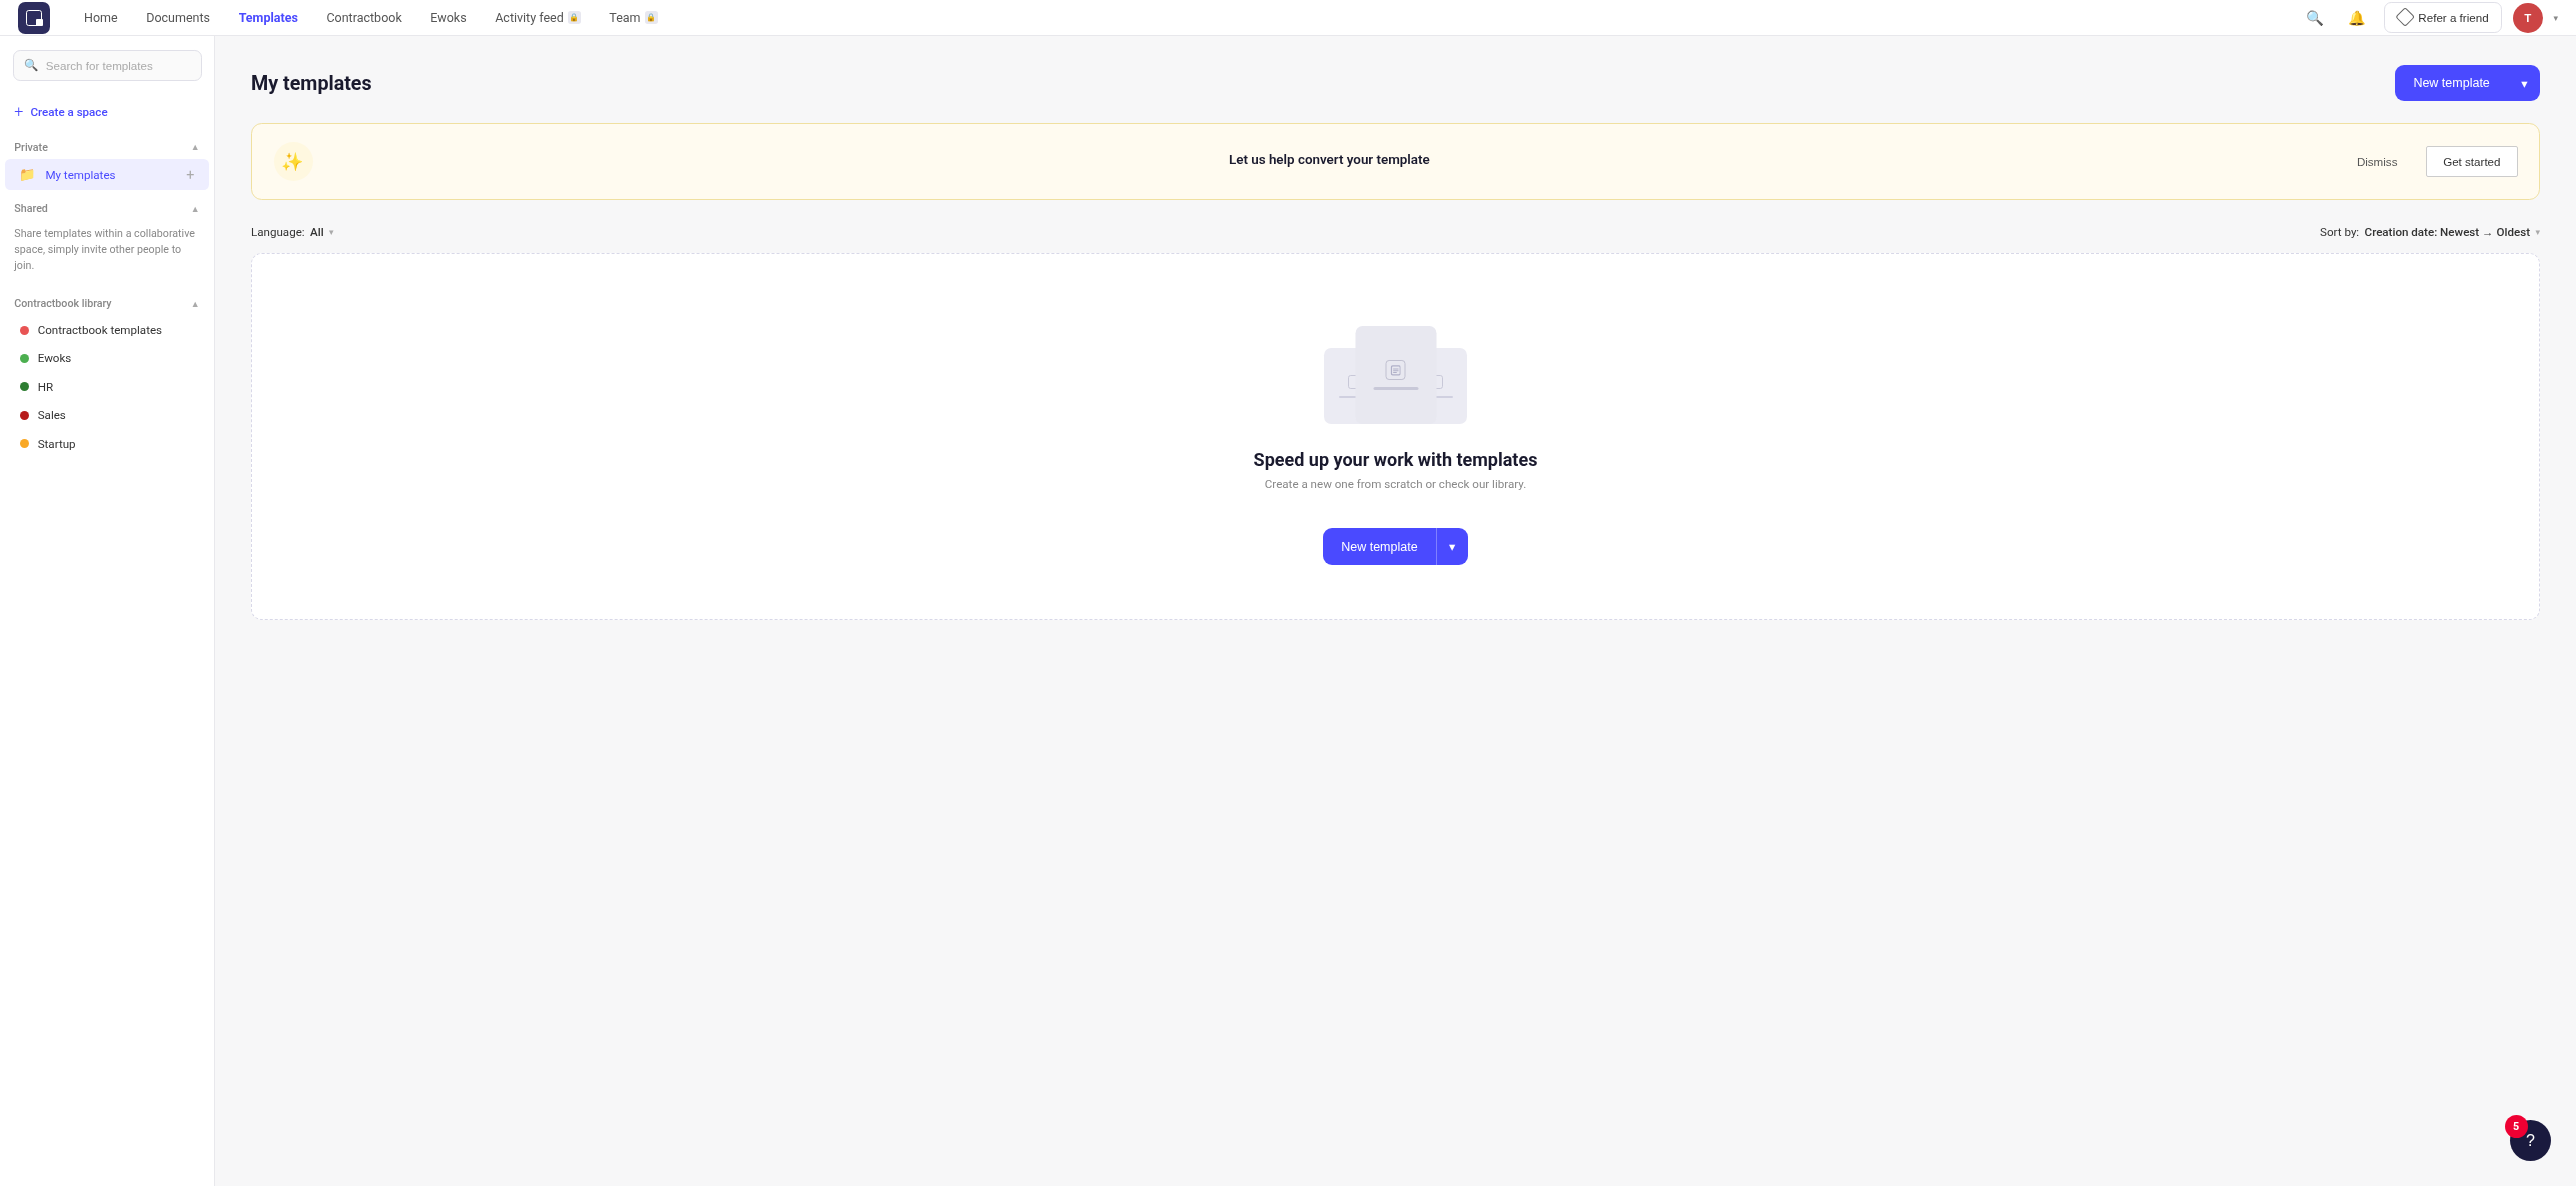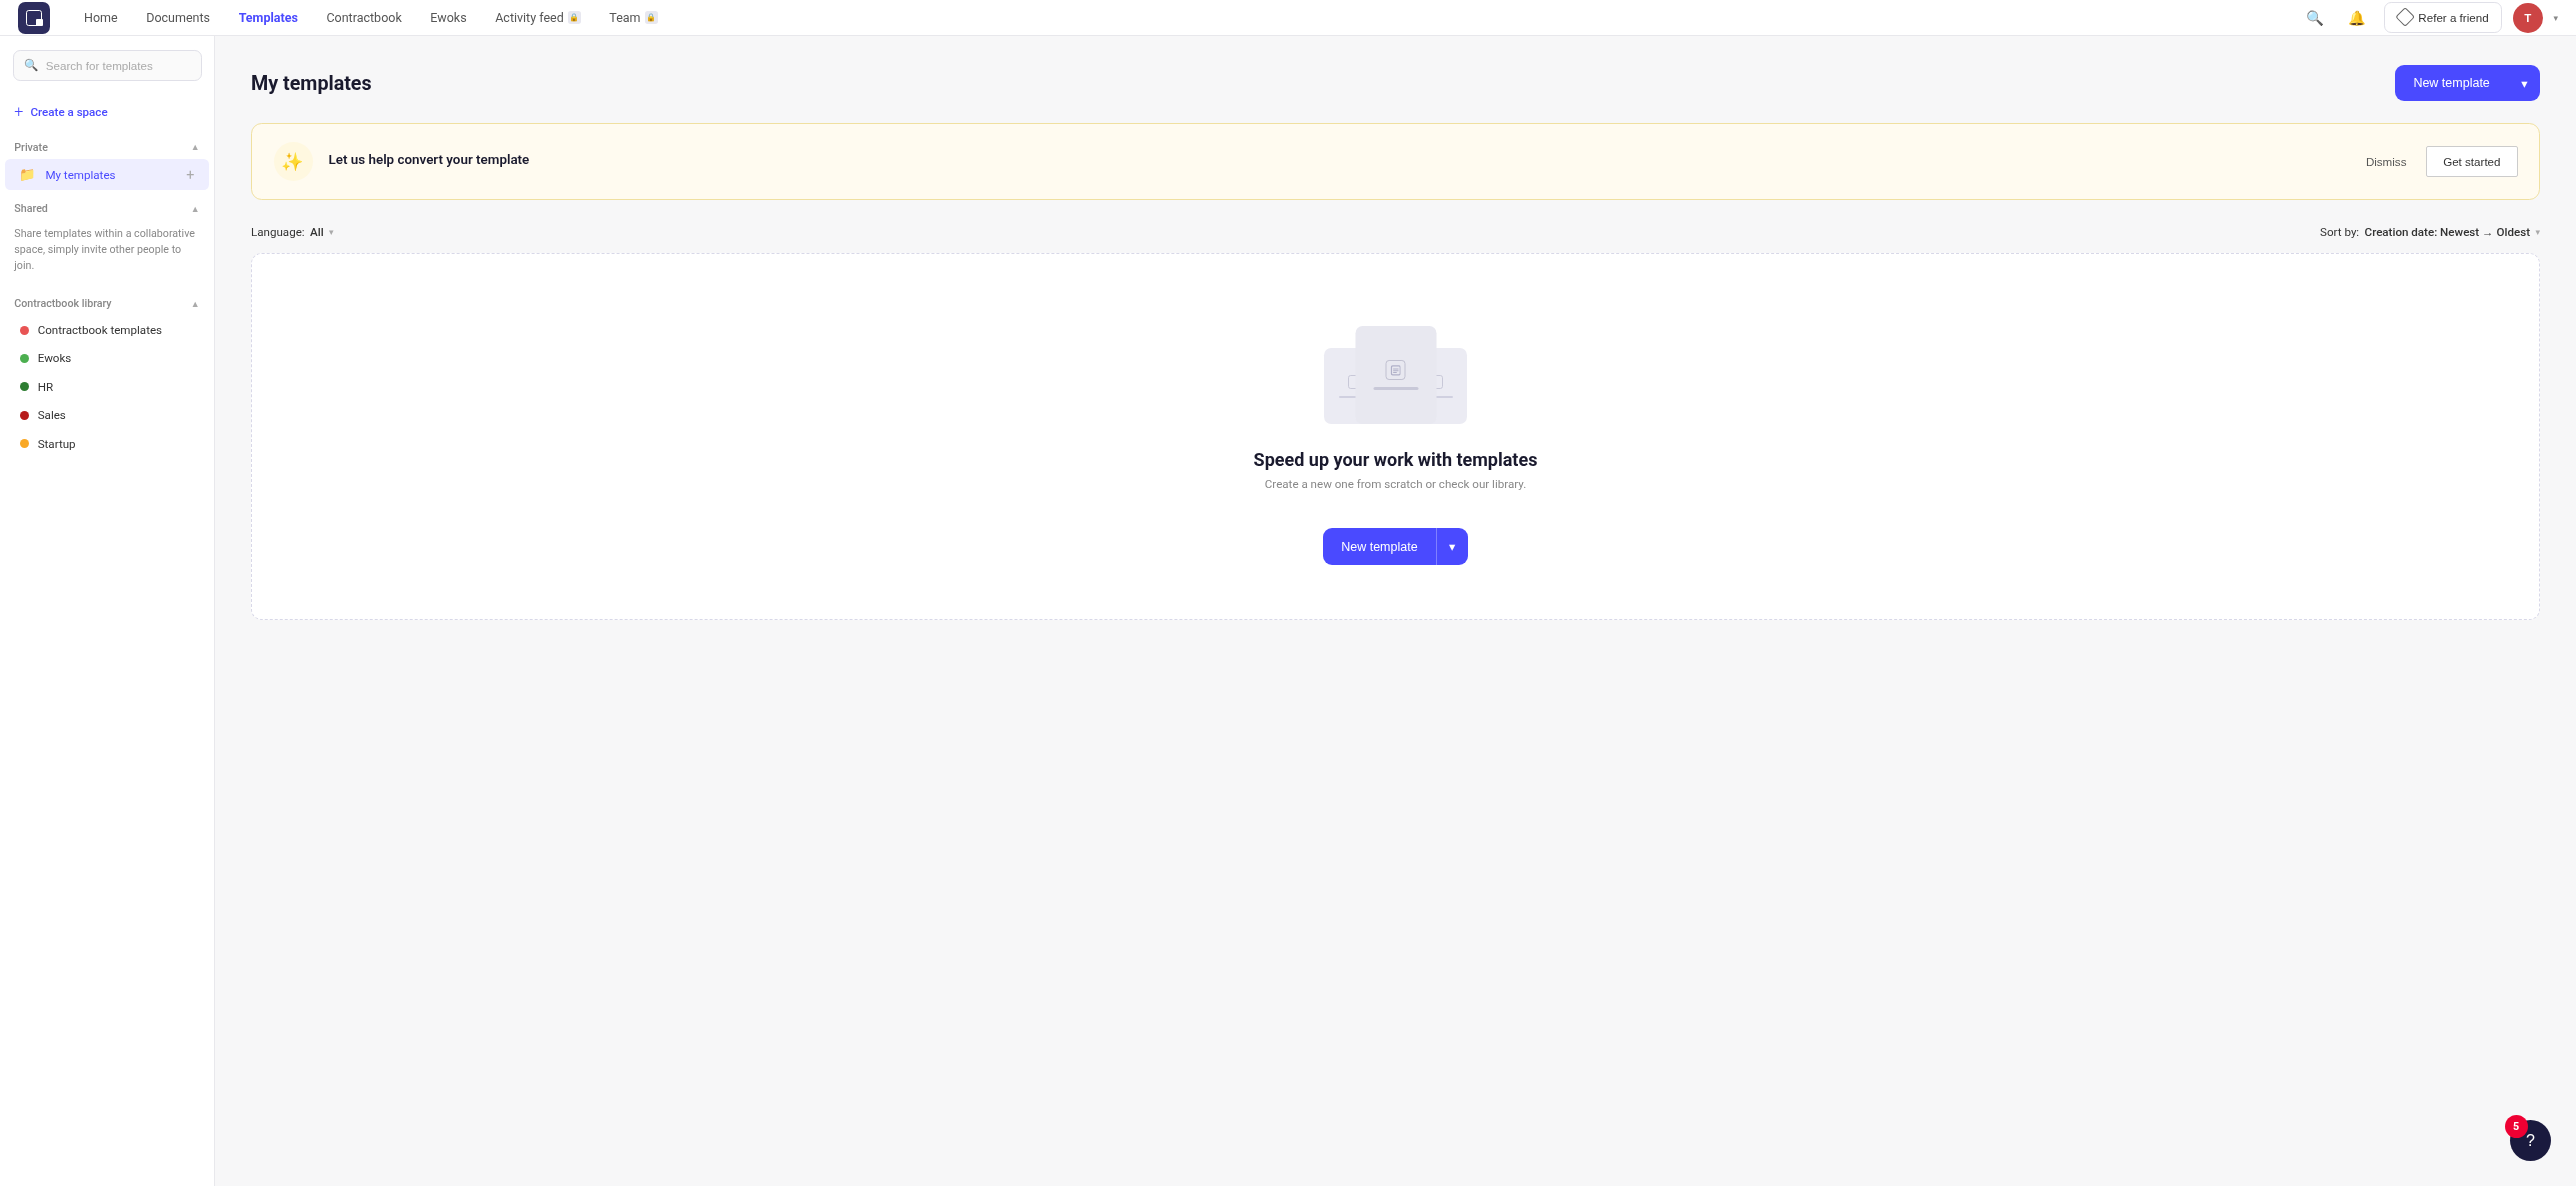--- a/index.html
+++ b/index.html
@@ -59,23 +59,23 @@
     .page-title { font-size: 19.7px; font-weight: 700; color: #1a1a2e; }
     .new-template-btn { display: flex; align-items: center; gap: 0; background: #4a4aff; color: #fff; border: none; border-radius: 9px; cursor: pointer; font-size: 12.5px; font-weight: 500; overflow: hidden; }
     .new-template-btn-main { padding: 10.7px 18px; }
     .new-template-btn-divider { width: 0.9px; background: rgba(255,255,255,0.3); height: 100%; align-self: stretch; }
     .new-template-btn-arrow { padding: 10.7px 12.5px; display: flex; align-items: center; }
 
     
     .banner { background: #fffbf0; border: 0.9px solid #f0e0a0; border-radius: 10.7px; padding: 18px 21.5px; display: flex; align-items: center; gap: 16px; margin-bottom: 25px; }
     .banner-icon { width: 39px; height: 39px; background: #fff8e0; border-radius: 50%; display: flex; align-items: center; justify-content: center; font-size: 18px; flex-shrink: 0; }
     .banner-content { flex: 1; }
-    .banner-title { font-size: 13.4px; font-weight: 600; color: #1a1a2e; margin-bottom: 3.6px; }
+    .banner-title { font-size: 13.4px; font-weight: 600; color: #1a1a2e; margin-bottom: 3.6px; text-align: center; }
     .banner-sub { font-size: 11.2px; color: #777; }
-    .banner-actions { display: flex; gap: 9px; align-items: center; }
+    .banner-actions { display: flex; gap: 18px; align-items: center; }
     .dismiss-btn { background: none; border: none; font-size: 11.6px; color: #555; cursor: pointer; padding: 7.2px 10.7px; }
     .get-started-btn { border: 1.3px solid #ccc; background: #fff; border-radius: 2px; padding: 8px 16px; font-size: 11.6px; font-weight: 500; cursor: pointer; color: #333; }
 
     
     .filter-bar { display: flex; align-items: center; justify-content: space-between; margin-bottom: 14.3px; }
     .language-filter { display: flex; align-items: center; gap: 5.4px; font-size: 11.6px; color: #555; cursor: pointer; }
     .language-filter-label { color: #333; }
     .language-filter-value { color: #333; font-weight: 500; }
     .filter-chevron { font-size: 9px; color: #aaa; }
     .sort-filter { display: flex; align-items: center; gap: 5.4px; font-size: 11.6px; color: #555; cursor: pointer; }

